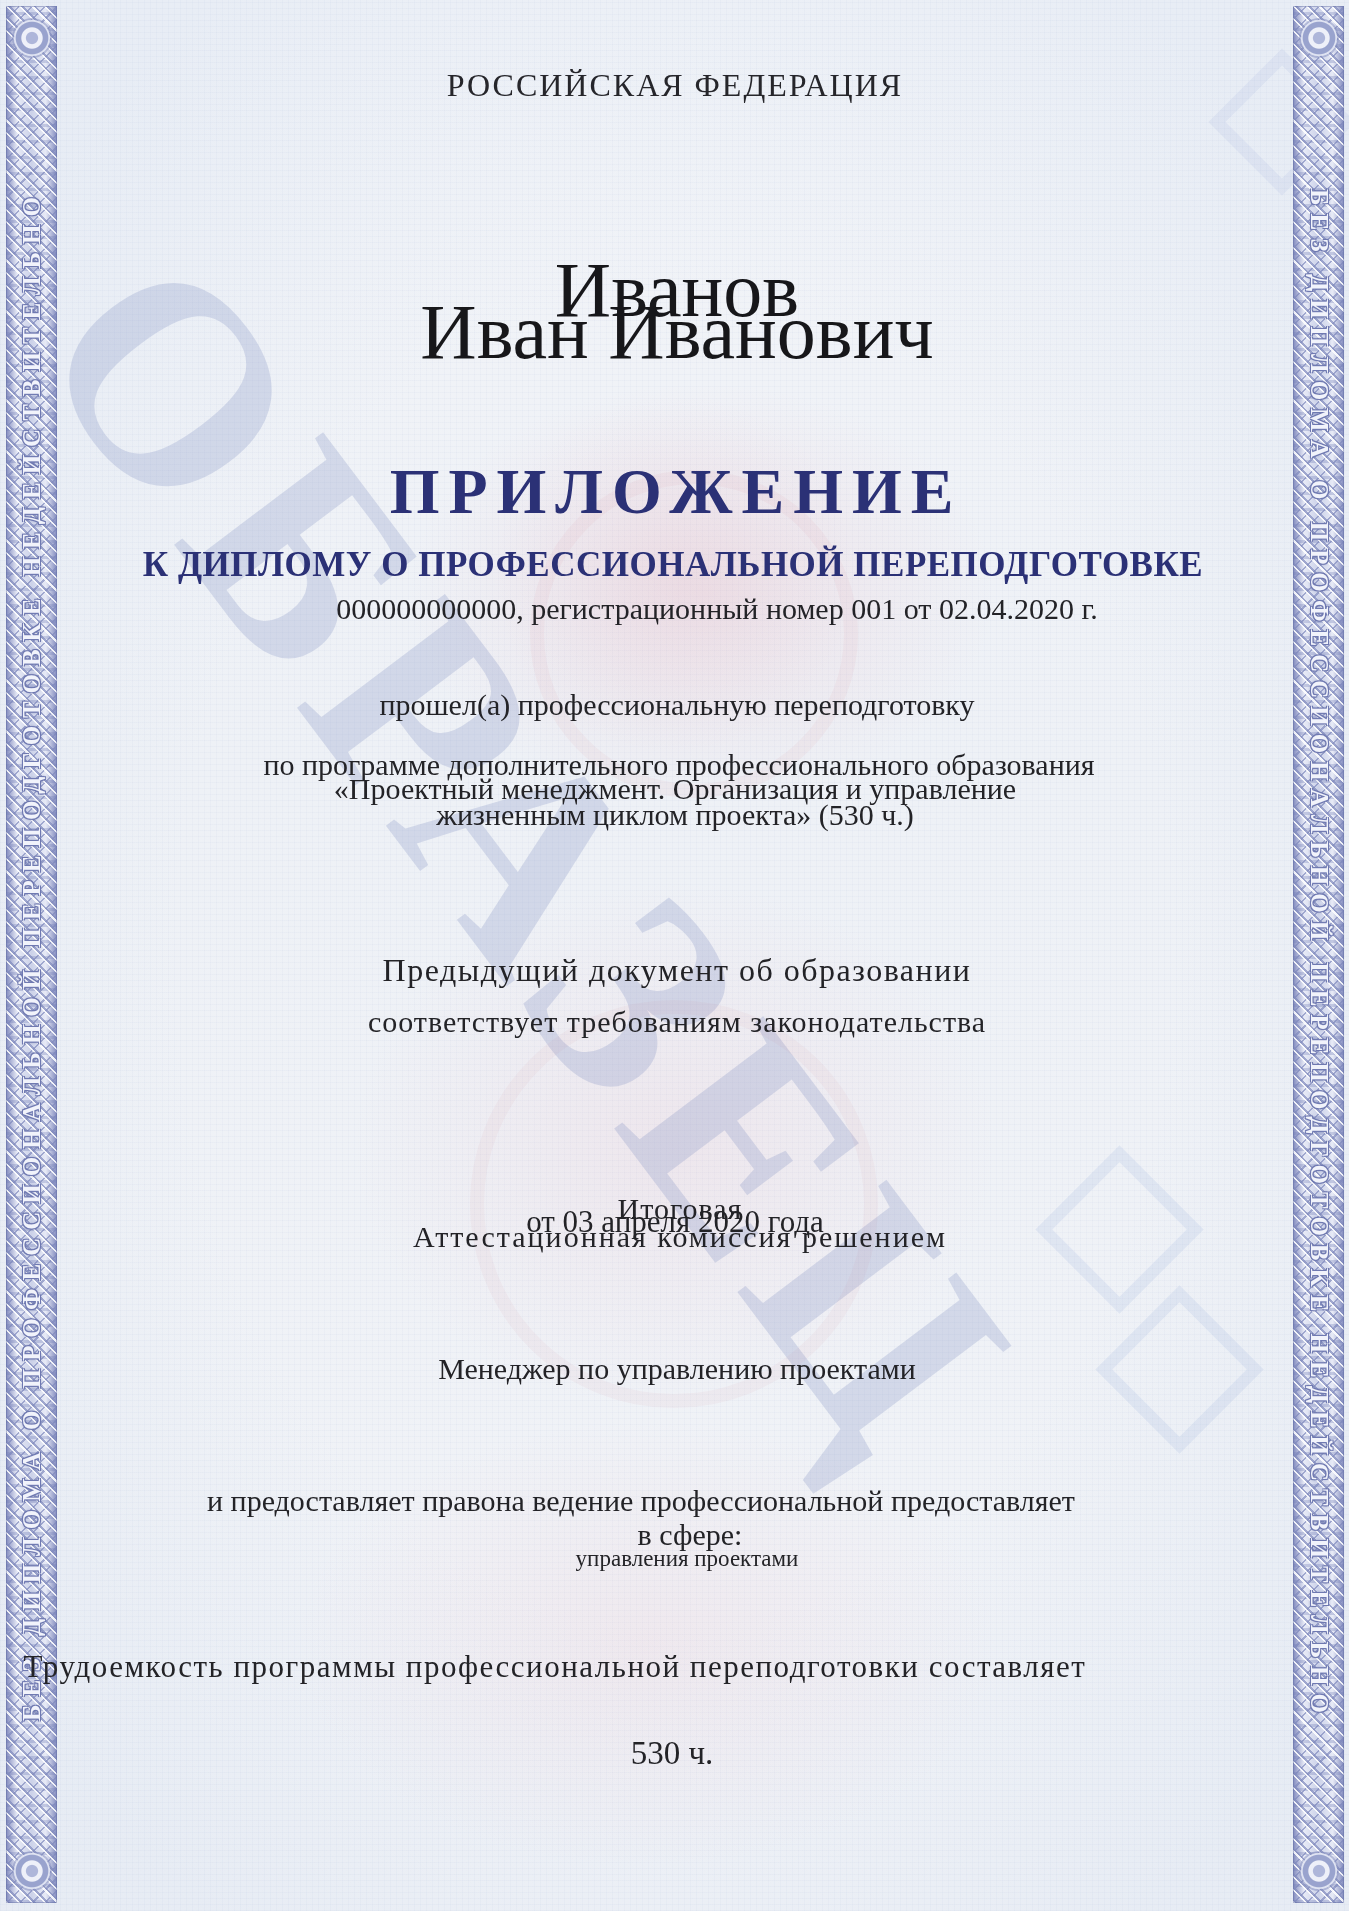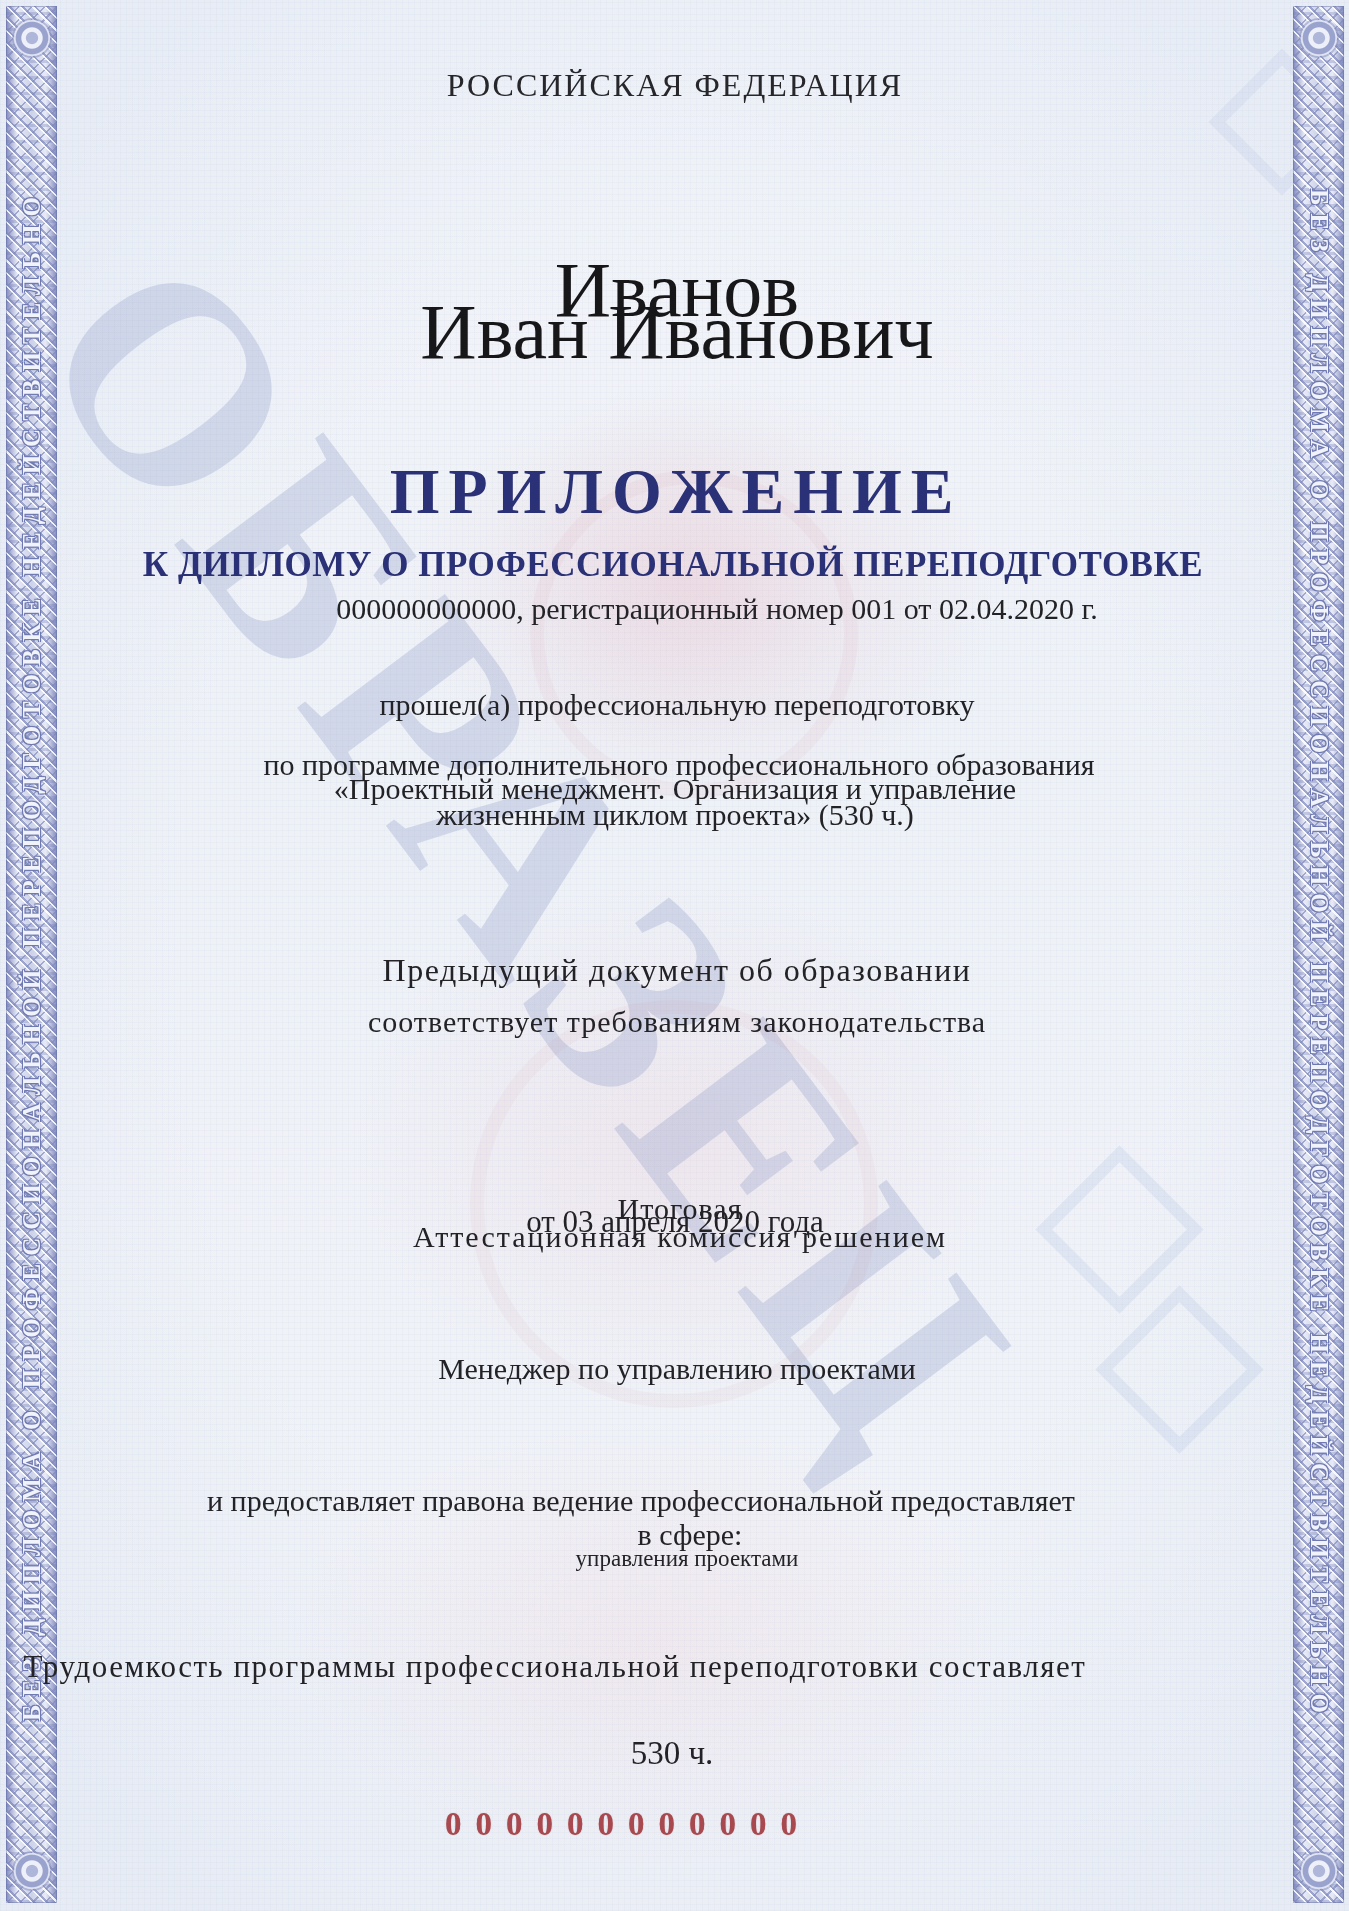--- a/index.html
+++ b/index.html
@@ -139,15 +139,14 @@
 
   <div class="tl qual-2">Менеджер по управлению проектами</div>
 
   <div class="tl rights-1">и предоставляет правона ведение профессиональной предоставляет</div>
   <div class="tl rights-2">в сфере:</div>
   <div class="tl rights-3">управления проектами</div>
 
   <div class="tl workload">Трудоемкость программы профессиональной переподготовки составляет</div>
   <div class="tl hours">530 ч.</div>
 
-  <div class="tl serial">000000000000</div>
 
 </div>
 
 </body></html>

